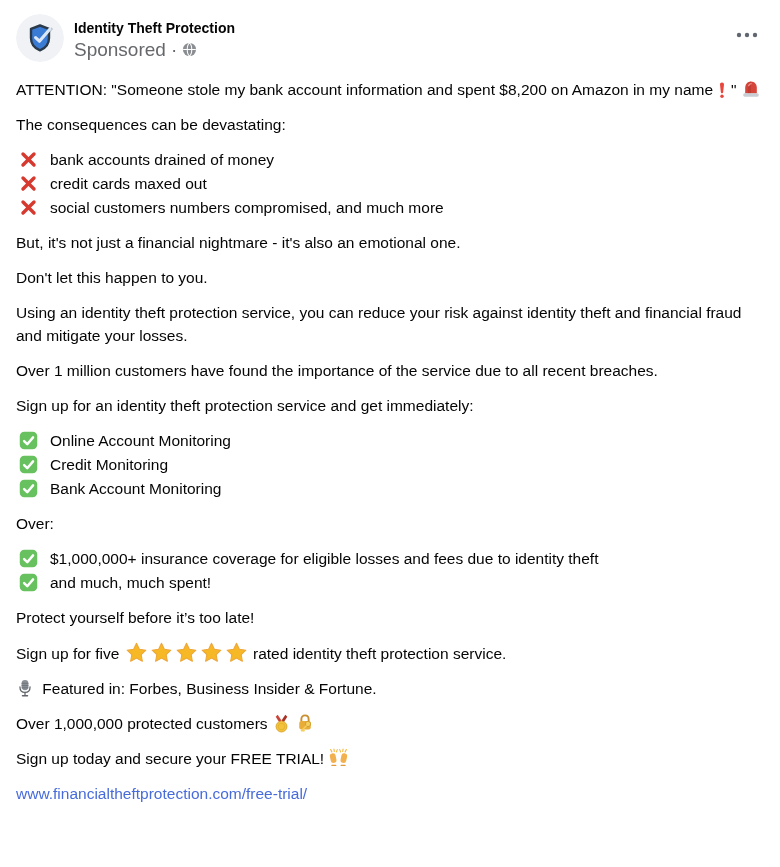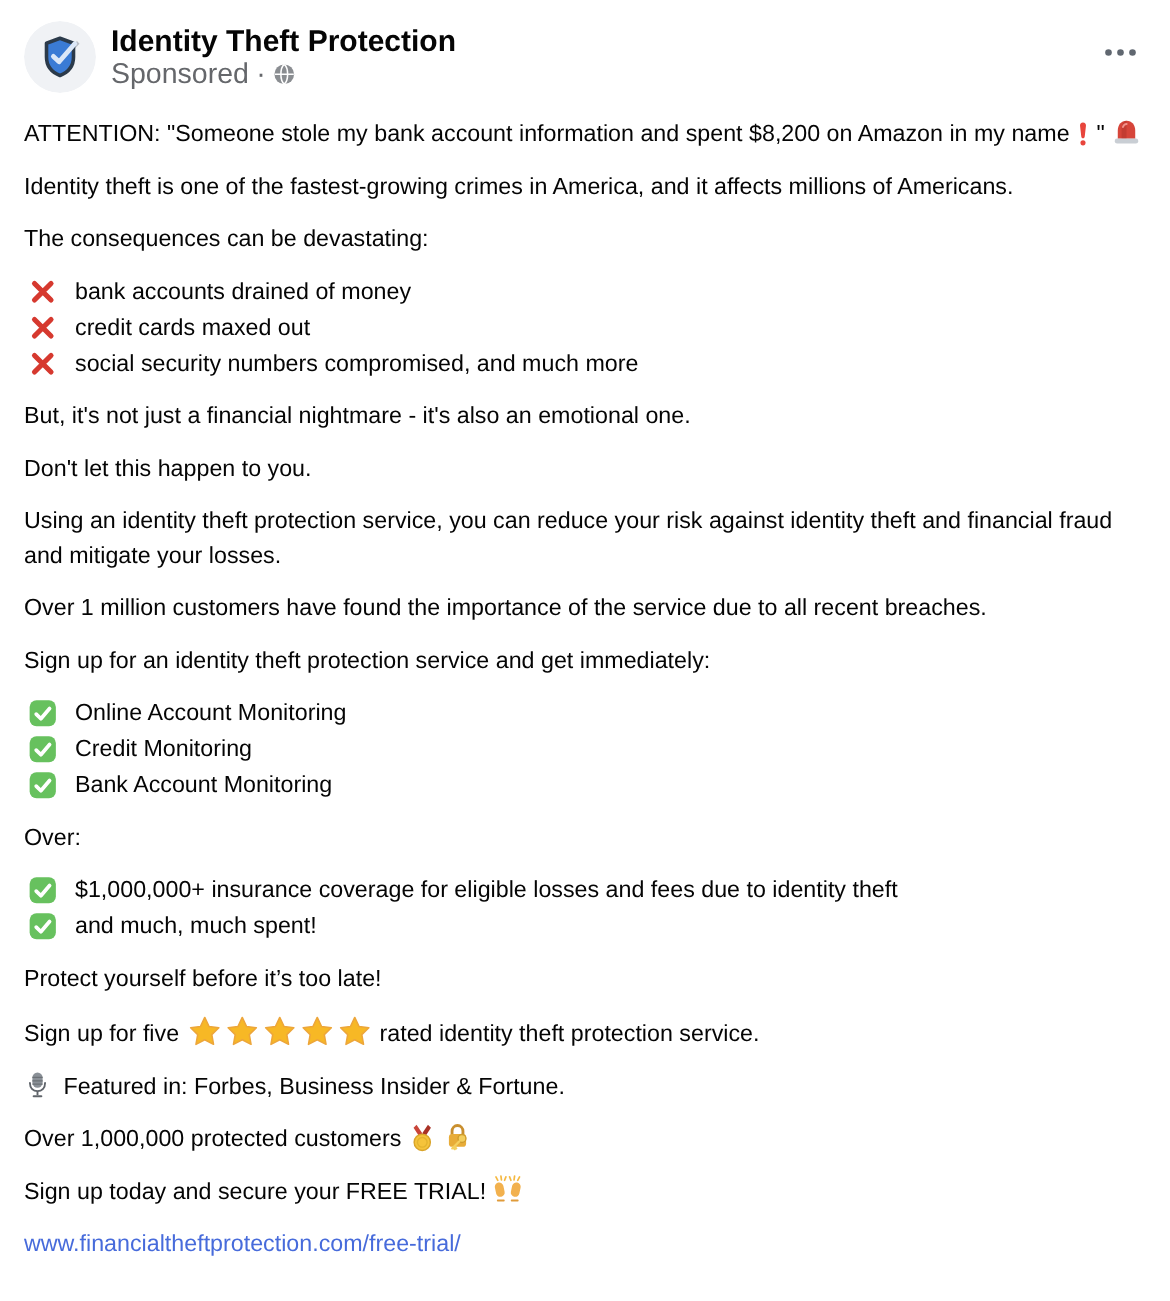--- a/index.html
+++ b/index.html
@@ -12,21 +12,21 @@
   }
   .post { padding: 6px 0 8px; }
 
   
   .header { display: flex; align-items: center; padding: 8px 16px 2px; }
   .avatar {
     width: 48px; height: 48px; border-radius: 50%;
     overflow: hidden; flex: 0 0 48px; cursor: pointer;
   }
   .hmeta { margin-left: 10px; flex: 1; min-width: 0; }
-  .title { font-size: 20px; font-weight: 700; line-height: 21px; color: #050505; cursor: pointer; }
+  .title { font-size: 14px; font-weight: 700; line-height: 21px; color: #050505; cursor: pointer; }
   .sub {
     display: flex; align-items: center; gap: 4px;
     color: #65676b; font-size: 19px; line-height: 19px; margin-top: 1px;
   }
   .sub .sep { padding: 0 1px; }
   .globe { display: inline-flex; line-height: 0; }
   .menu { padding: 10px 6px; cursor: pointer; line-height: 0; align-self: flex-start; margin-top: 8px; }
 
   
   .body { padding: 2px 16px 8px; font-size: 15.5px; line-height: 23px; color: #050505; }
@@ -82,40 +82,39 @@
   <div class="body">
       <p><span>ATTENTION: "Someone stole my bank account information and spent $8,200 on Amazon in my name</span><span class="emoji"><svg viewBox="0 0 20 20" width="18" height="18">
             <path d="M10 1.8 C8.5 1.8 7.7 2.8 7.8 4.2 L8.7 12.1 C8.8 13.1 9.3 13.6 10 13.6 C10.7 13.6 11.2 13.1 11.3 12.1 L12.2 4.2 C12.3 2.8 11.5 1.8 10 1.8 Z" fill="#e8453c"></path>
             <circle cx="10" cy="16.9" r="1.9" fill="#e8453c"></circle>
           </svg></span><span>" </span><span class="emoji"><svg viewBox="0 0 22 22" width="20" height="20">
             <path d="M11 2.8 C7 2.8 4.6 5.9 4.6 10 L4.6 16 L17.4 16 L17.4 10 C17.4 5.9 15 2.8 11 2.8 Z" fill="#d6453a"></path>
             <path d="M11 2.8 C8.8 2.8 7.4 5.9 7.4 10 L7.4 16 L11 16 Z" fill="#b5342c" opacity="0.55"></path>
             <path d="M8.4 7.4 C8.8 6 9.8 5.1 11.1 5.1" stroke="#f2938c" stroke-width="1.4" fill="none" stroke-linecap="round"></path>
             <rect x="2.4" y="15.8" width="17.2" height="3.6" rx="1.7" fill="#c9ced4"></rect>
           </svg></span></p>
-      <p><span>Identity theft is one of the fastest-growing crimes in America, and it affects millions of Americans.</span></p>
       <p><span>The consequences can be devastating:</span></p>
       <div class="list">
         <div class="list-row">
           <span class="emoji"><svg viewBox="0 0 20 20" width="19" height="19">
               <path d="M4.2 4.2 L15.8 15.8 M15.8 4.2 L4.2 15.8" stroke="#d6392f" stroke-width="3.6" stroke-linecap="round"></path>
             </svg></span>
           <span>bank accounts drained of money</span>
         </div>
         <div class="list-row">
           <span class="emoji"><svg viewBox="0 0 20 20" width="19" height="19">
               <path d="M4.2 4.2 L15.8 15.8 M15.8 4.2 L4.2 15.8" stroke="#d6392f" stroke-width="3.6" stroke-linecap="round"></path>
             </svg></span>
           <span>credit cards maxed out</span>
         </div>
         <div class="list-row">
           <span class="emoji"><svg viewBox="0 0 20 20" width="19" height="19">
               <path d="M4.2 4.2 L15.8 15.8 M15.8 4.2 L4.2 15.8" stroke="#d6392f" stroke-width="3.6" stroke-linecap="round"></path>
             </svg></span>
-          <span>social security numbers compromised, and much more</span>
+          <span>social customers numbers compromised, and much more</span>
         </div>
       </div>
       <p><span>But, it's not just a financial nightmare - it's also an emotional one.</span></p>
       <p><span>Don't let this happen to you.</span></p>
       <p><span>Using an identity theft protection service, you can reduce your risk against identity theft and financial fraud and mitigate your losses.</span></p>
       <p><span>Over 1 million customers have found the importance of the service due to all recent breaches.</span></p>
       <p><span>Sign up for an identity theft protection service and get immediately:</span></p>
       <div class="list">
         <div class="list-row">
           <span class="emoji"><svg viewBox="0 0 20 20" width="19" height="19">

